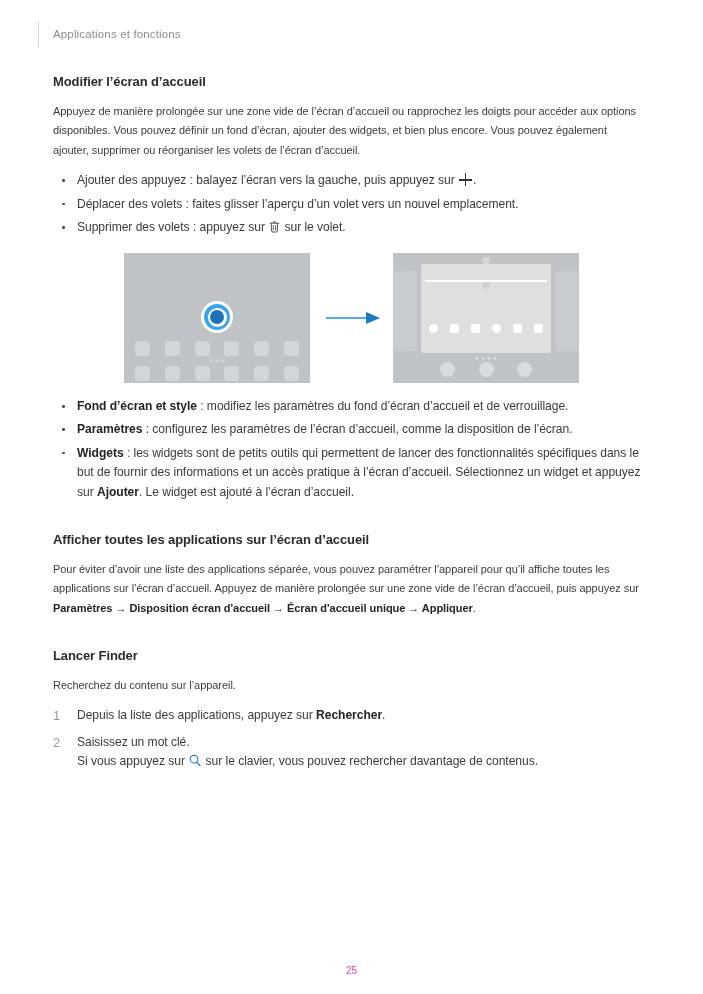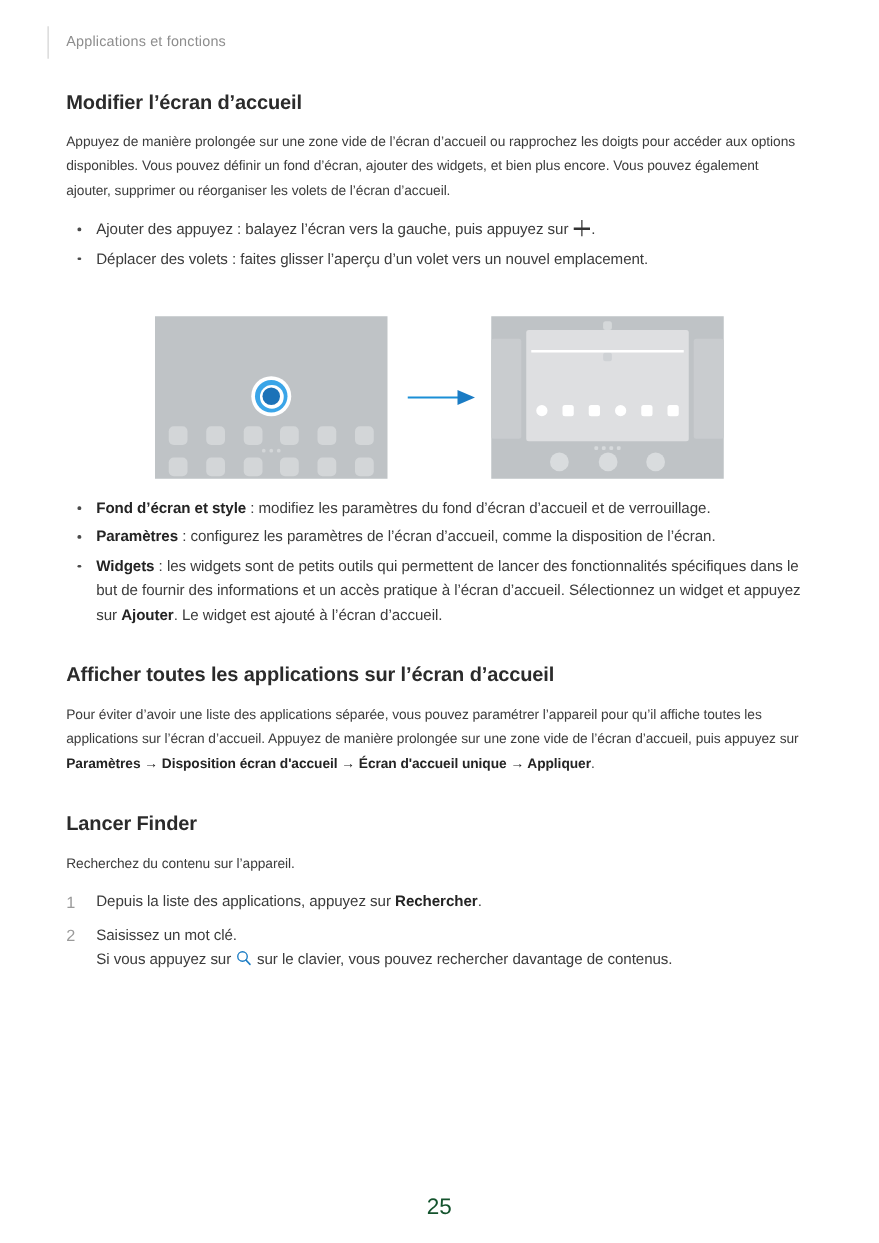--- a/index.html
+++ b/index.html
@@ -47,21 +47,21 @@
 
   
   .content {
     position: absolute;
     left: 53px;
     top: 74px;
     width: 592px;
   }
 
   h2.section-heading {
-    font-size: 16px;
+    font-size: 13px;
     font-weight: bold;
     color: #2b2b2b;
     margin: 0 0 13px 0;
     letter-spacing: -.1px;
   }
   .section-heading.spaced { margin-top: 30px; }
 
   p.body-text {
     font-size: 11px;
     line-height: 19.4px;
@@ -327,22 +327,22 @@
     height: 14px;
   }
 
   
   .footer {
     position: absolute;
     left: 0;
     bottom: 18px;
     width: 703px;
     text-align: center;
-    font-size: 18px;
-    color: #14532d;
+    font-size: 10px;
+    color: #ec4899;
   }
 </style>
 </head>
 <body>
 
 <div class="page">
 
   <div class="header">
     <div class="header-rule"></div>
     <div class="header-title">Applications et fonctions</div>
@@ -352,20 +352,26 @@
 
     <h2 class="section-heading">Modifier l’écran d’accueil</h2>
     <p class="body-text">Appuyez de manière prolongée sur une zone vide de l’écran d’accueil ou rapprochez les doigts pour accéder aux options disponibles. Vous pouvez définir un fond d’écran, ajouter des widgets, et bien plus encore. Vous pouvez également ajouter, supprimer ou réorganiser les volets de l’écran d’accueil.</p>
 
     <ul class="bullets">
       <li>
         <span>Ajouter des appuyez : balayez l’écran vers la gauche, puis appuyez sur </span><span class="icon-plus icon-inline"></span><span>.</span>
       </li>
       <li>
         <span>Déplacer des volets : faites glisser l’aperçu d’un volet vers un nouvel emplacement.</span>
+      </li>
+      <li>
+        <span>Supprimer des volets : appuyez sur </span><span class="icon-inline"><svg width="11" height="13" viewBox="0 0 11 13">
+              <path d="M1.2 3.2h8.6M4.1 2.0h2.8M2.2 3.6l.5 7.6c0 .5.4.8.8.8h3.9c.5 0 .8-.4.8-.8l.5-7.6" fill="none" stroke="#3c3c3c" stroke-width="0.9" stroke-linecap="round"></path>
+              <path d="M4.3 5.6v4.2M6.6 5.6v4.2" fill="none" stroke="#3c3c3c" stroke-width="0.8" stroke-linecap="round"></path>
+            </svg></span><span> sur le volet.</span>
       </li>
     </ul>
   </div>
 
   <div class="figure">
 
     <div class="panel-left">
       <div class="touch-ring">
         <div class="ring2">
           <div class="ring3">

